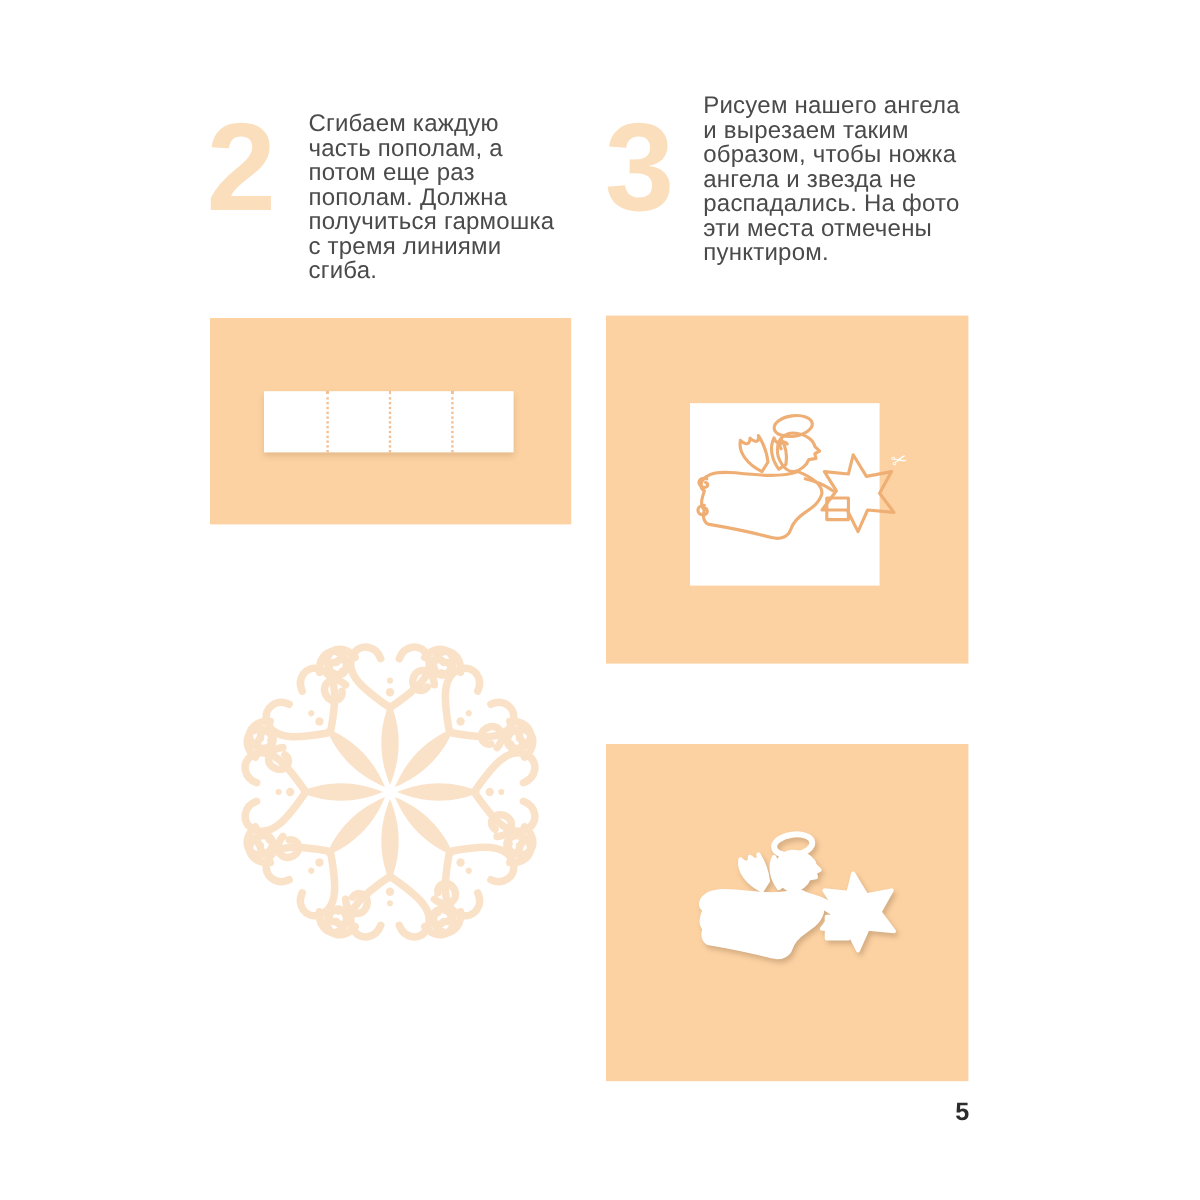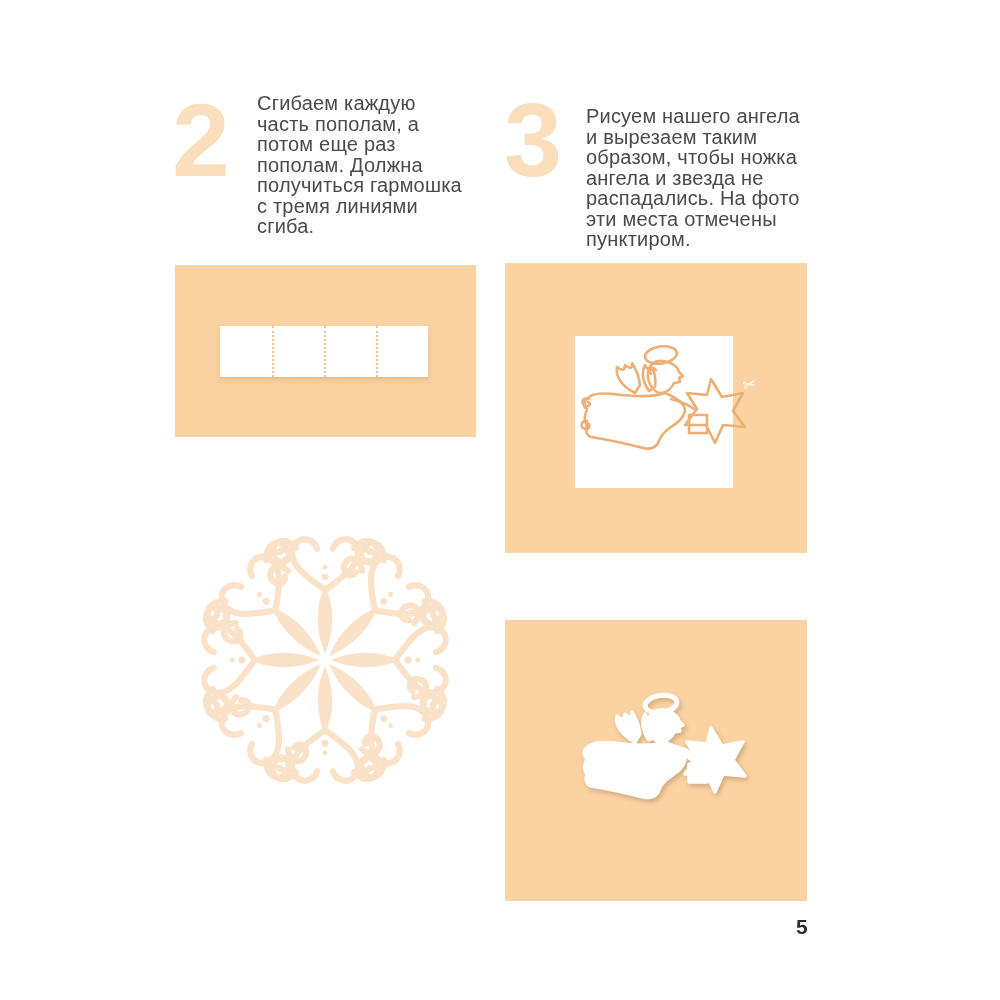--- a/index.html
+++ b/index.html
@@ -49,21 +49,21 @@
 </style>
 </head>
 <body>
 
 <div class="page">
 
   <div class="abs step-number" style="left:172px;top:92px;">2</div>
   <div class="abs step-text" style="left:257px;top:93px;width:213px;">Сгибаем каждую часть пополам, а потом еще раз пополам. Должна получиться гармошка с тремя линиями сгиба.</div>
 
   <div class="abs step-number" style="left:504px;top:92px;">3</div>
-  <div class="abs step-text" style="left:586px;top:106px;width:218px;">Рисуем нашего ангела и вырезаем таким образом, чтобы ножка ангела и звезда не распадались. На фото эти места отмечены пунктиром.</div>
+  <div class="abs step-text" style="left:586px;top:78px;width:218px;">Рисуем нашего ангела и вырезаем таким образом, чтобы ножка ангела и звезда не распадались. На фото эти места отмечены пунктиром.</div>
 
   <div class="abs photo" style="left:175px;top:265px;width:301px;height:172px;">
     <div class="strip" style="left:45px;top:61px;width:208px;height:51px;">
       <div class="foldline" style="left:52px;"></div>
       <div class="foldline" style="left:104px;"></div>
       <div class="foldline" style="left:156px;"></div>
     </div>
   </div>
 
   <div class="abs photo" style="left:505px;top:263px;width:302px;height:290px;">

